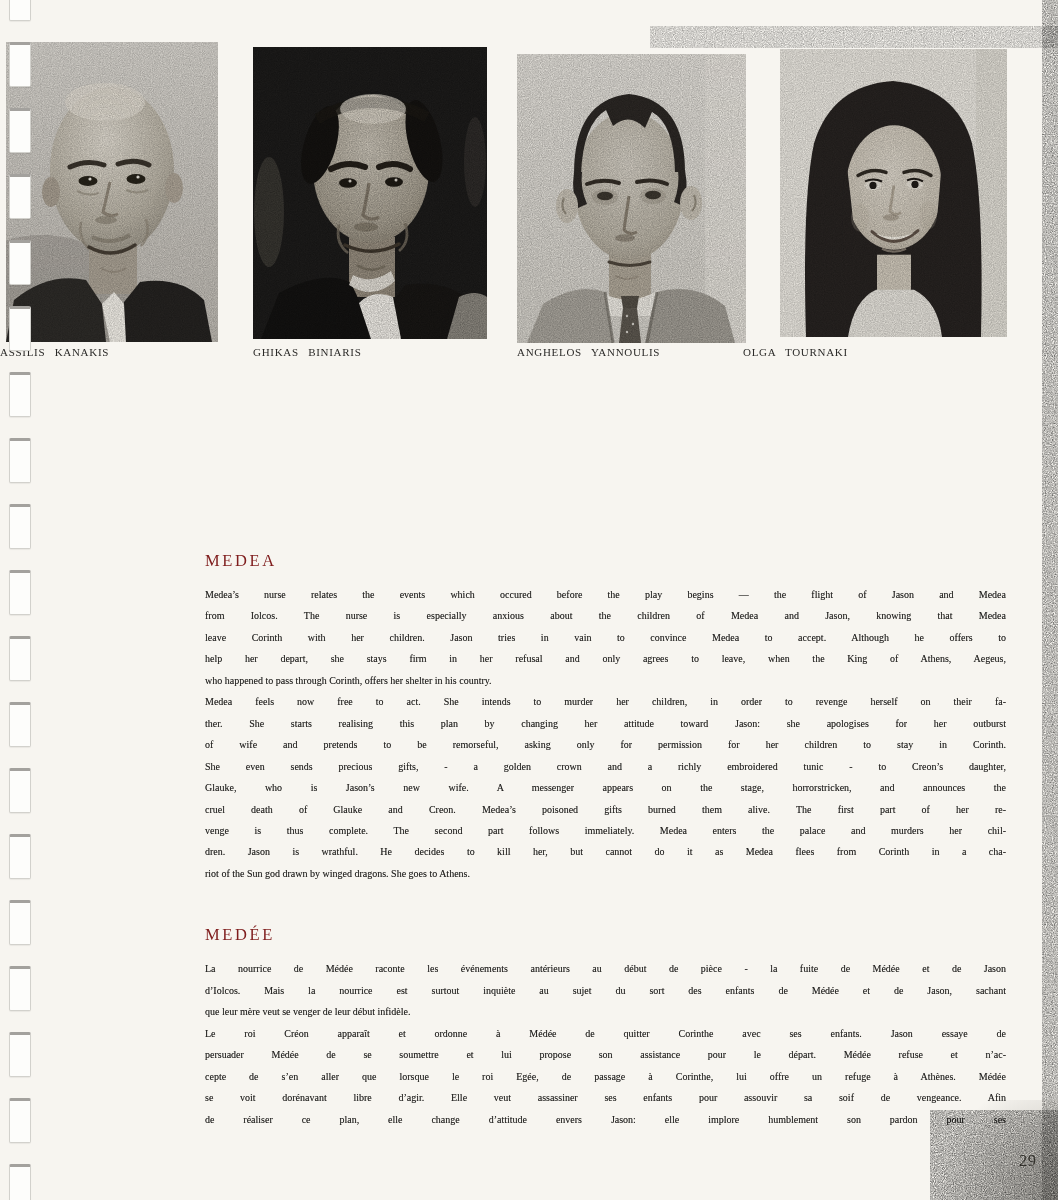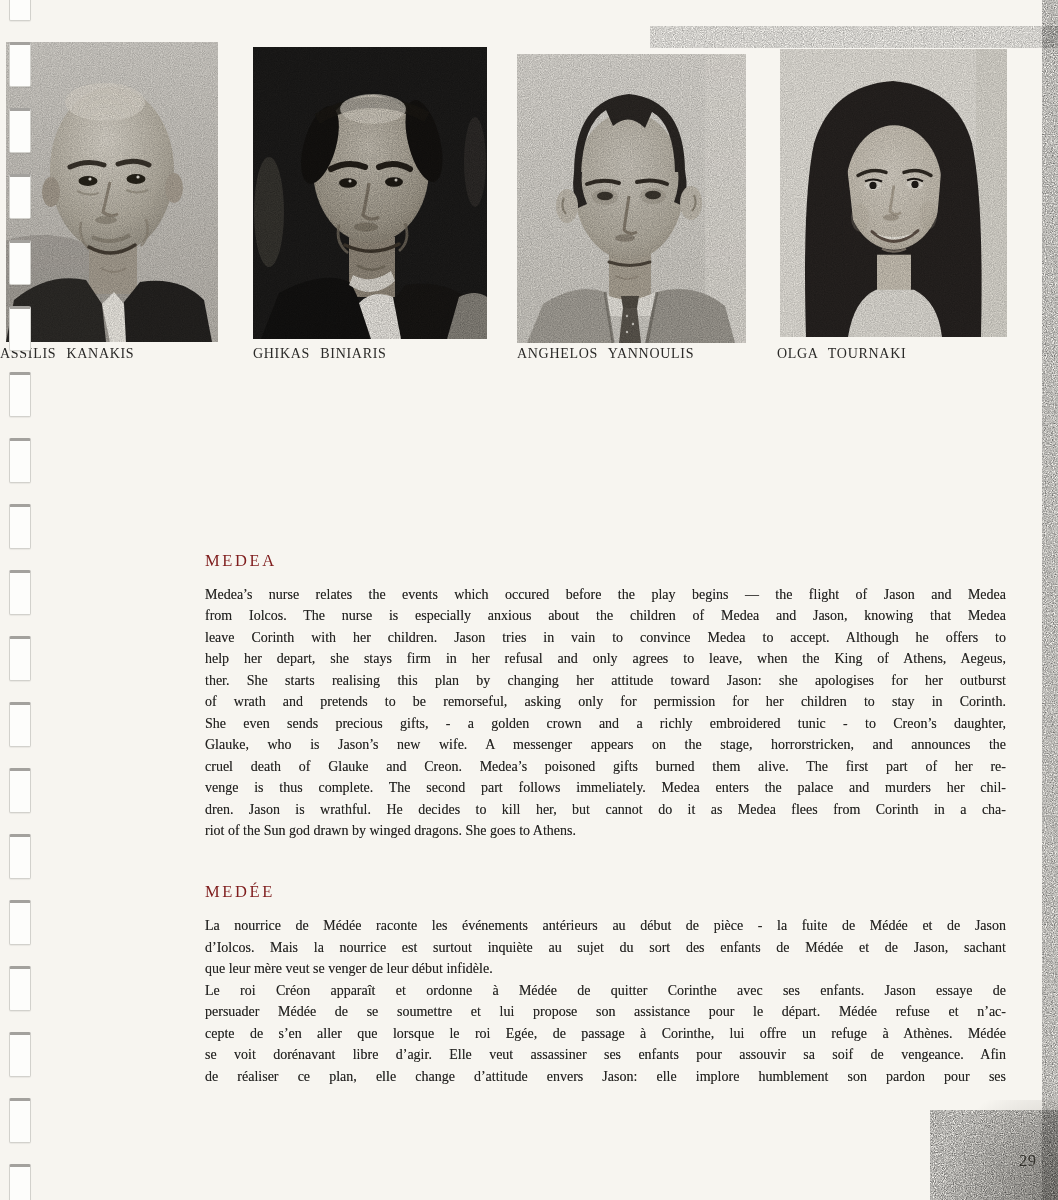--- a/index.html
+++ b/index.html
@@ -11,44 +11,44 @@
   
   .photo { position:absolute; margin:0; padding:0; }
   .photo svg { display:block; width:100%; height:100%; }
   .photo-1 { left:6px;   top:42px; width:212px; height:300px; }
   .photo-2 { left:253px; top:47px; width:234px; height:292px; }
   .photo-3 { left:517px; top:54px; width:229px; height:289px; }
   .photo-4 { left:780px; top:49px; width:227px; height:288px; }
   
   .caption {
     position:absolute; top:346px;
-    font-size:14px; letter-spacing:0.7px; word-spacing:6px;
+    font-size:11px; letter-spacing:0.7px; word-spacing:6px;
     color:#2b2a28; white-space:nowrap;
   }
-  .cap-1 { left:0px; } .cap-2 { left:253px; } .cap-3 { left:517px; } .cap-4 { left:777px; }
+  .cap-1 { left:0px; } .cap-2 { left:253px; } .cap-3 { left:517px; } .cap-4 { left:743px; }
   
   .hole {
     position:absolute; left:9px; width:20px; height:41px;
     background:#fdfdfb;
     border:1px solid rgba(130,126,118,0.35);
     border-top:3px solid rgba(90,87,80,0.55);
     border-radius:2px;
     box-shadow:0 1px 1px rgba(0,0,0,0.06);
   }
   
   .text-col { position:absolute; left:205px; top:552px; width:801px; }
   .text-col section { margin:0; }
   .text-col section + section { margin-top:42px; }
   .text-col h2 {
     margin:0 0 14px 0; font-size:16.5px; font-weight:400;
     letter-spacing:2.6px; color:#7f1d1d; line-height:18px;
   }
   .para { margin:0; }
   .line {
-    font-size:14px; line-height:21.45px; color:#252422;
+    font-size:10px; line-height:21.45px; color:#252422;
     text-align:justify; text-align-last:justify;
     text-shadow:0 0 0.4px rgba(20,20,20,0.45);
     white-space:normal;
   }
   .line.flush { text-align-last:left; }
   
   .page-number {
     position:absolute; left:1019px; top:1151px;
     font-size:16.5px; color:#38362f; letter-spacing:0.5px;
   }
@@ -272,24 +272,26 @@
     </div>
 
   <main class="text-col">
       <section>
         <h2>MEDEA</h2>
         <div class="para">
           <div class="line">Medea’s nurse relates the events which occured before the play begins — the flight of Jason and Medea</div>
           <div class="line">from Iolcos. The nurse is especially anxious about the children of Medea and Jason, knowing that Medea</div>
           <div class="line">leave Corinth with her children. Jason tries in vain to convince Medea to accept. Although he offers to</div>
           <div class="line">help her depart, she stays firm in her refusal and only agrees to leave, when the King of Athens, Aegeus,</div>
+          <div class="line flush">who happened to pass through Corinth, offers her shelter in his country.</div>
         </div>
         <div class="para">
+          <div class="line">Medea feels now free to act. She intends to murder her children, in order to revenge herself on their fa-</div>
           <div class="line">ther. She starts realising this plan by changing her attitude toward Jason: she apologises for her outburst</div>
-          <div class="line">of wrath and pretends to be remorseful, asking only for permission for her children to stay in Corinth.</div>
+          <div class="line">of wife and pretends to be remorseful, asking only for permission for her children to stay in Corinth.</div>
           <div class="line">She even sends precious gifts, - a golden crown and a richly embroidered tunic - to Creon’s daughter,</div>
           <div class="line">Glauke, who is Jason’s new wife. A messenger appears on the stage, horrorstricken, and announces the</div>
           <div class="line">cruel death of Glauke and Creon. Medea’s poisoned gifts burned them alive. The first part of her re-</div>
           <div class="line">venge is thus complete. The second part follows immeliately. Medea enters the palace and murders her chil-</div>
           <div class="line">dren. Jason is wrathful. He decides to kill her, but cannot do it as Medea flees from Corinth in a cha-</div>
           <div class="line flush">riot of the Sun god drawn by winged dragons. She goes to Athens.</div>
         </div>
       </section>
       <section>
         <h2>MEDÉE</h2>

